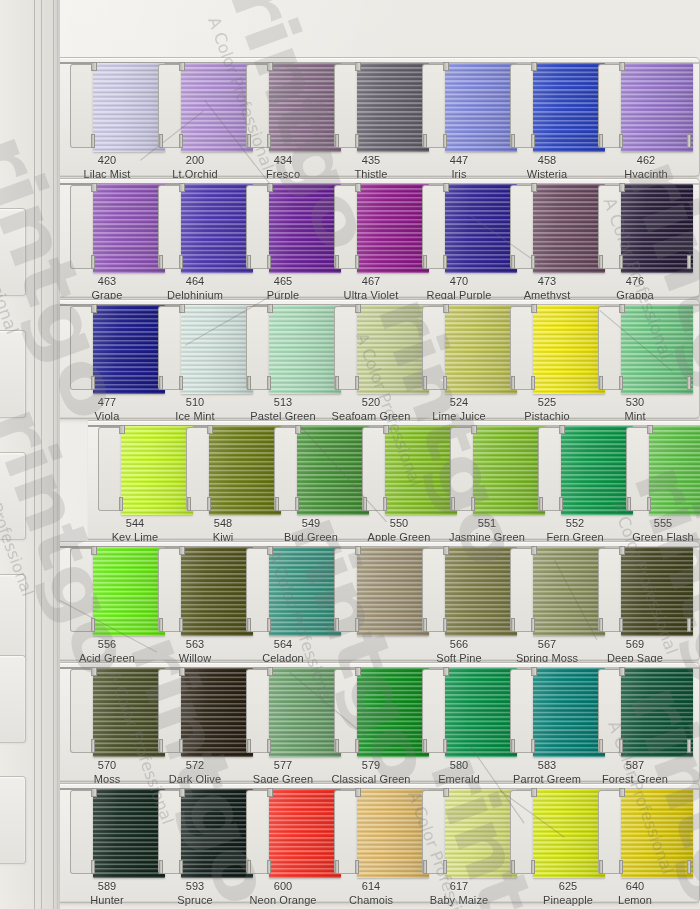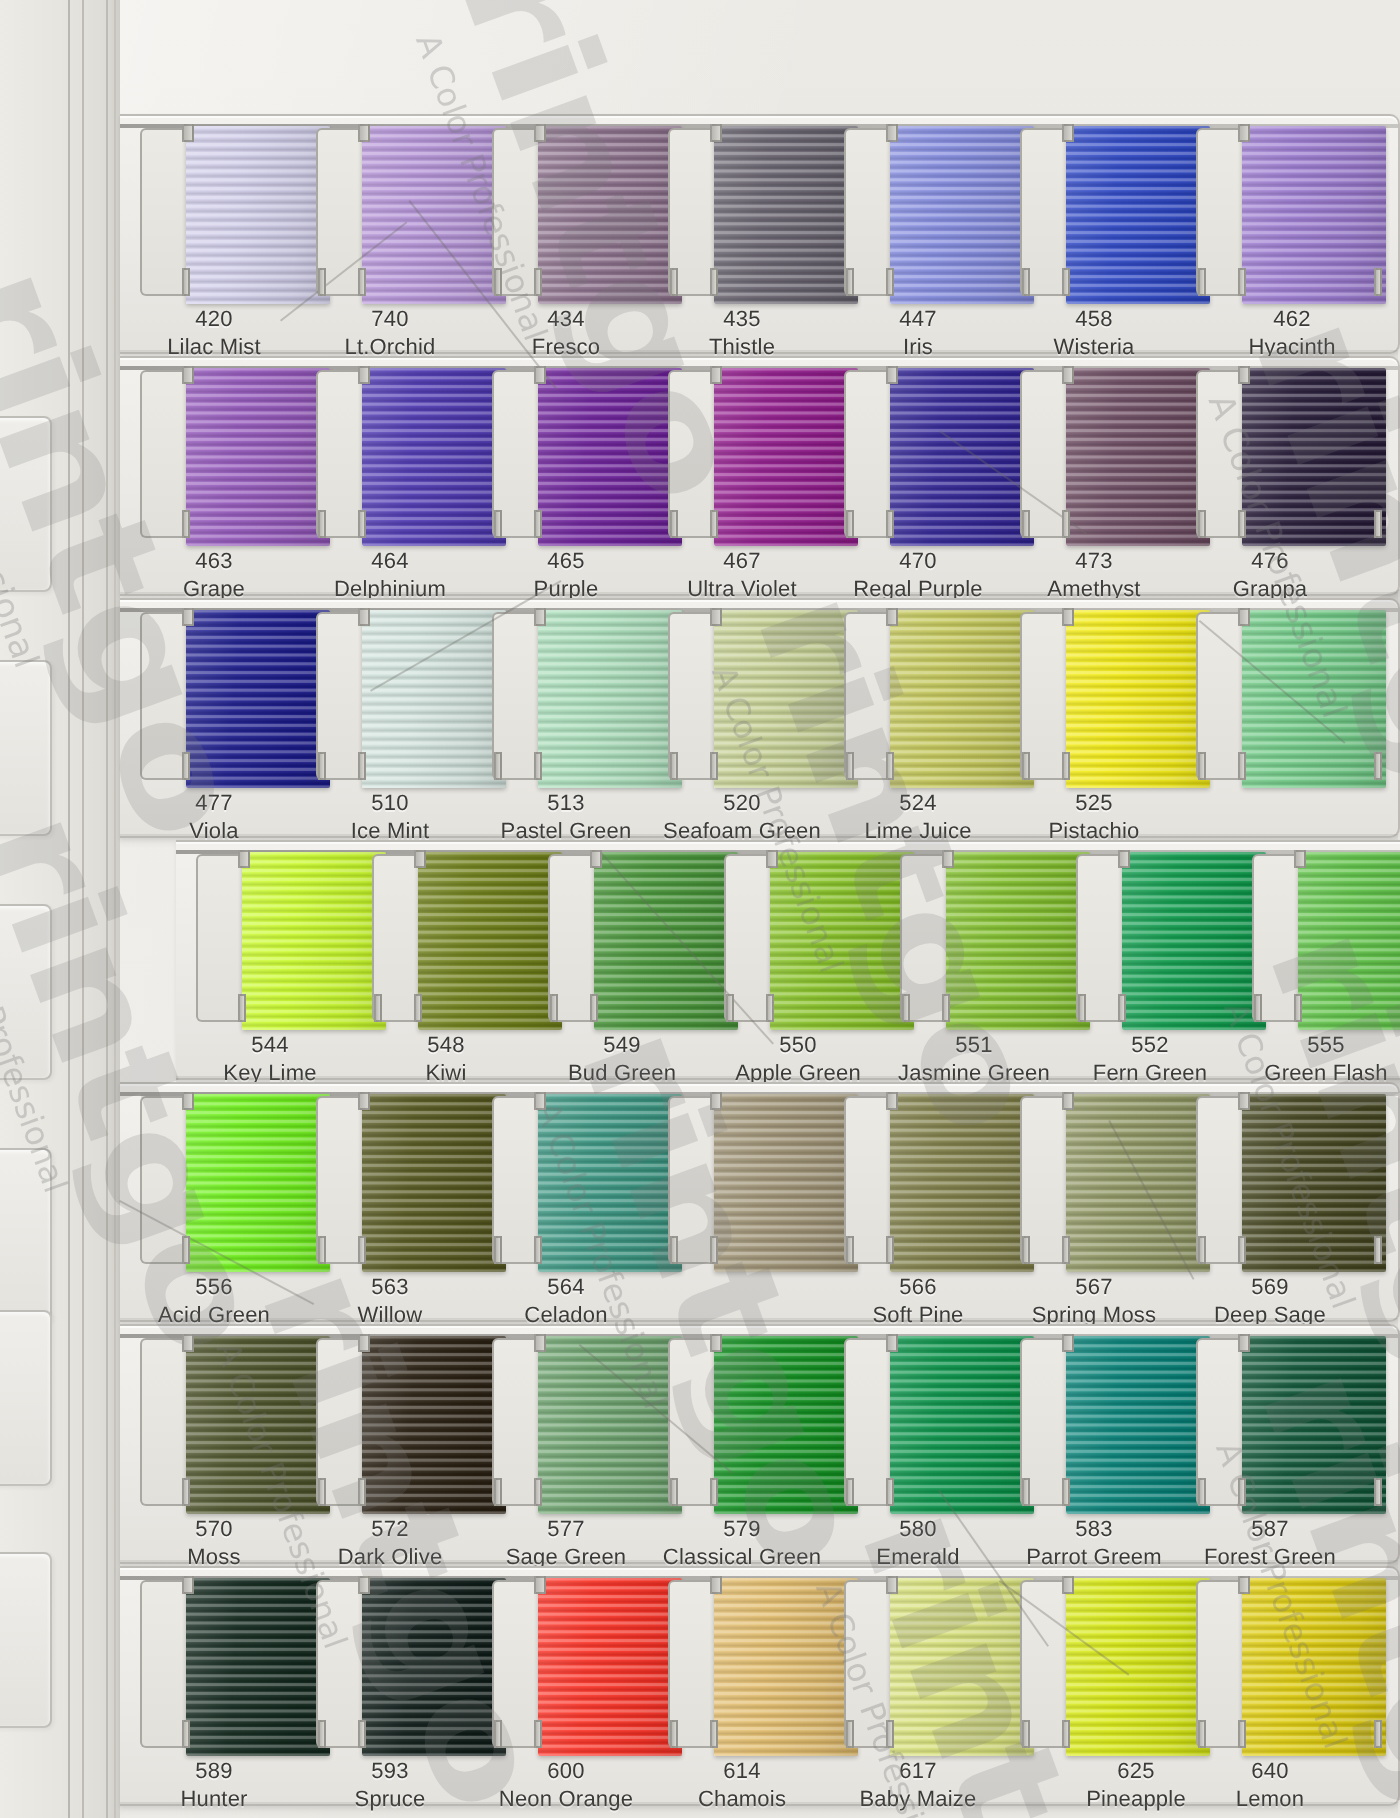--- a/index.html
+++ b/index.html
@@ -238,21 +238,21 @@
             <div class="code">420</div>
             <div class="name">Lilac Mist</div>
           </div>
           <div class="slot" style="left: 98px;">
             <div class="ribbon" title="430 Lt.Orchid" style="background: rgb(179, 146, 214);"></div>
             <div class="clip tl"></div>
             <div class="clip bl"></div>
             <div class="clip br"></div>
           </div>
           <div class="label" style="left: 87px;">
-            <div class="code">740</div>
+            <div class="code">200</div>
             <div class="name">Lt.Orchid</div>
           </div>
           <div class="slot" style="left: 186px;">
             <div class="ribbon" title="434 Fresco" style="background: rgb(138, 111, 138);"></div>
             <div class="clip tl"></div>
             <div class="clip bl"></div>
             <div class="clip br"></div>
           </div>
           <div class="label" style="left: 175px;">
             <div class="code">434</div>
@@ -438,20 +438,24 @@
           </div>
           <div class="label" style="left: 439px;">
             <div class="code">525</div>
             <div class="name">Pistachio</div>
           </div>
           <div class="slot" style="left: 538px;">
             <div class="ribbon" title="530 Mint" style="background: rgb(110, 200, 132);"></div>
             <div class="clip tl"></div>
             <div class="clip bl"></div>
             <div class="clip br"></div>
+          </div>
+          <div class="label" style="left: 527px;">
+            <div class="code">530</div>
+            <div class="name">Mint</div>
           </div>
           <div class="card-shadow"></div>
         </div>
       </div>
       <div class="row" style="top: 420px; height: 120px; margin-left: 28px;">
         <div class="card">
           <div class="rail"></div>
           <div class="slot" style="left: 10px;">
             <div class="ribbon" title="544 Key Lime" style="background: rgb(201, 250, 43);"></div>
             <div class="clip tl"></div>

